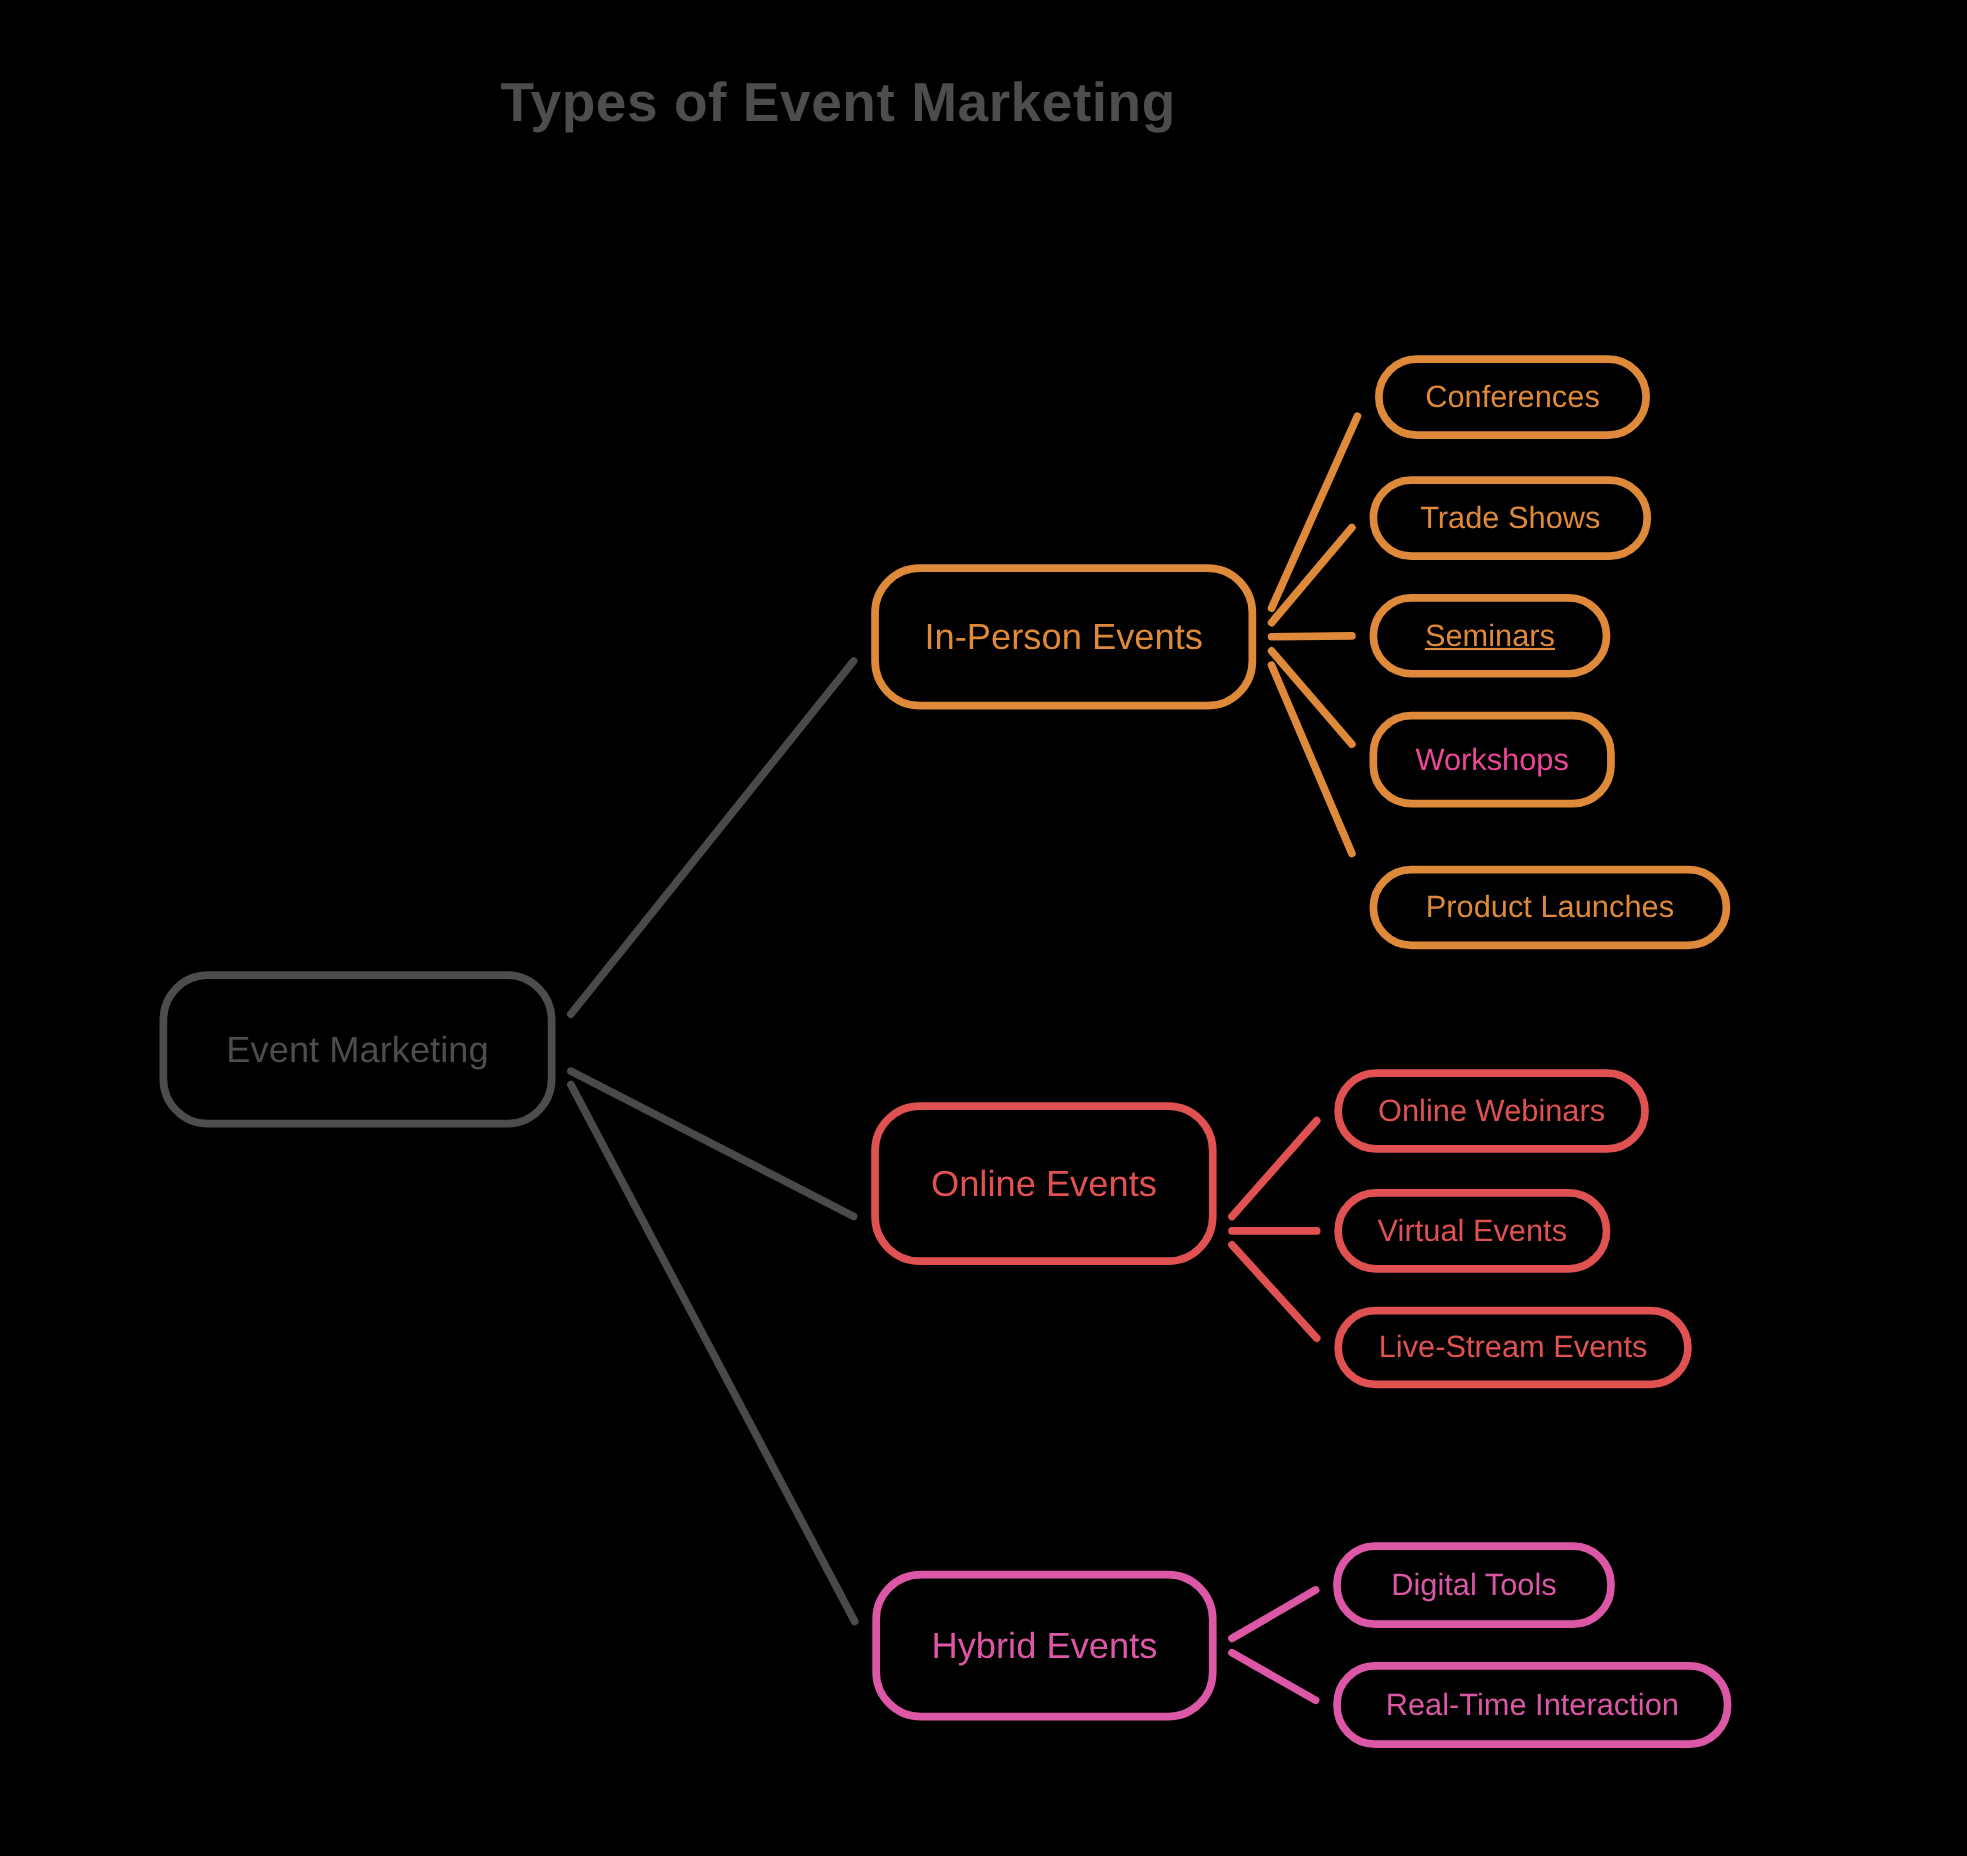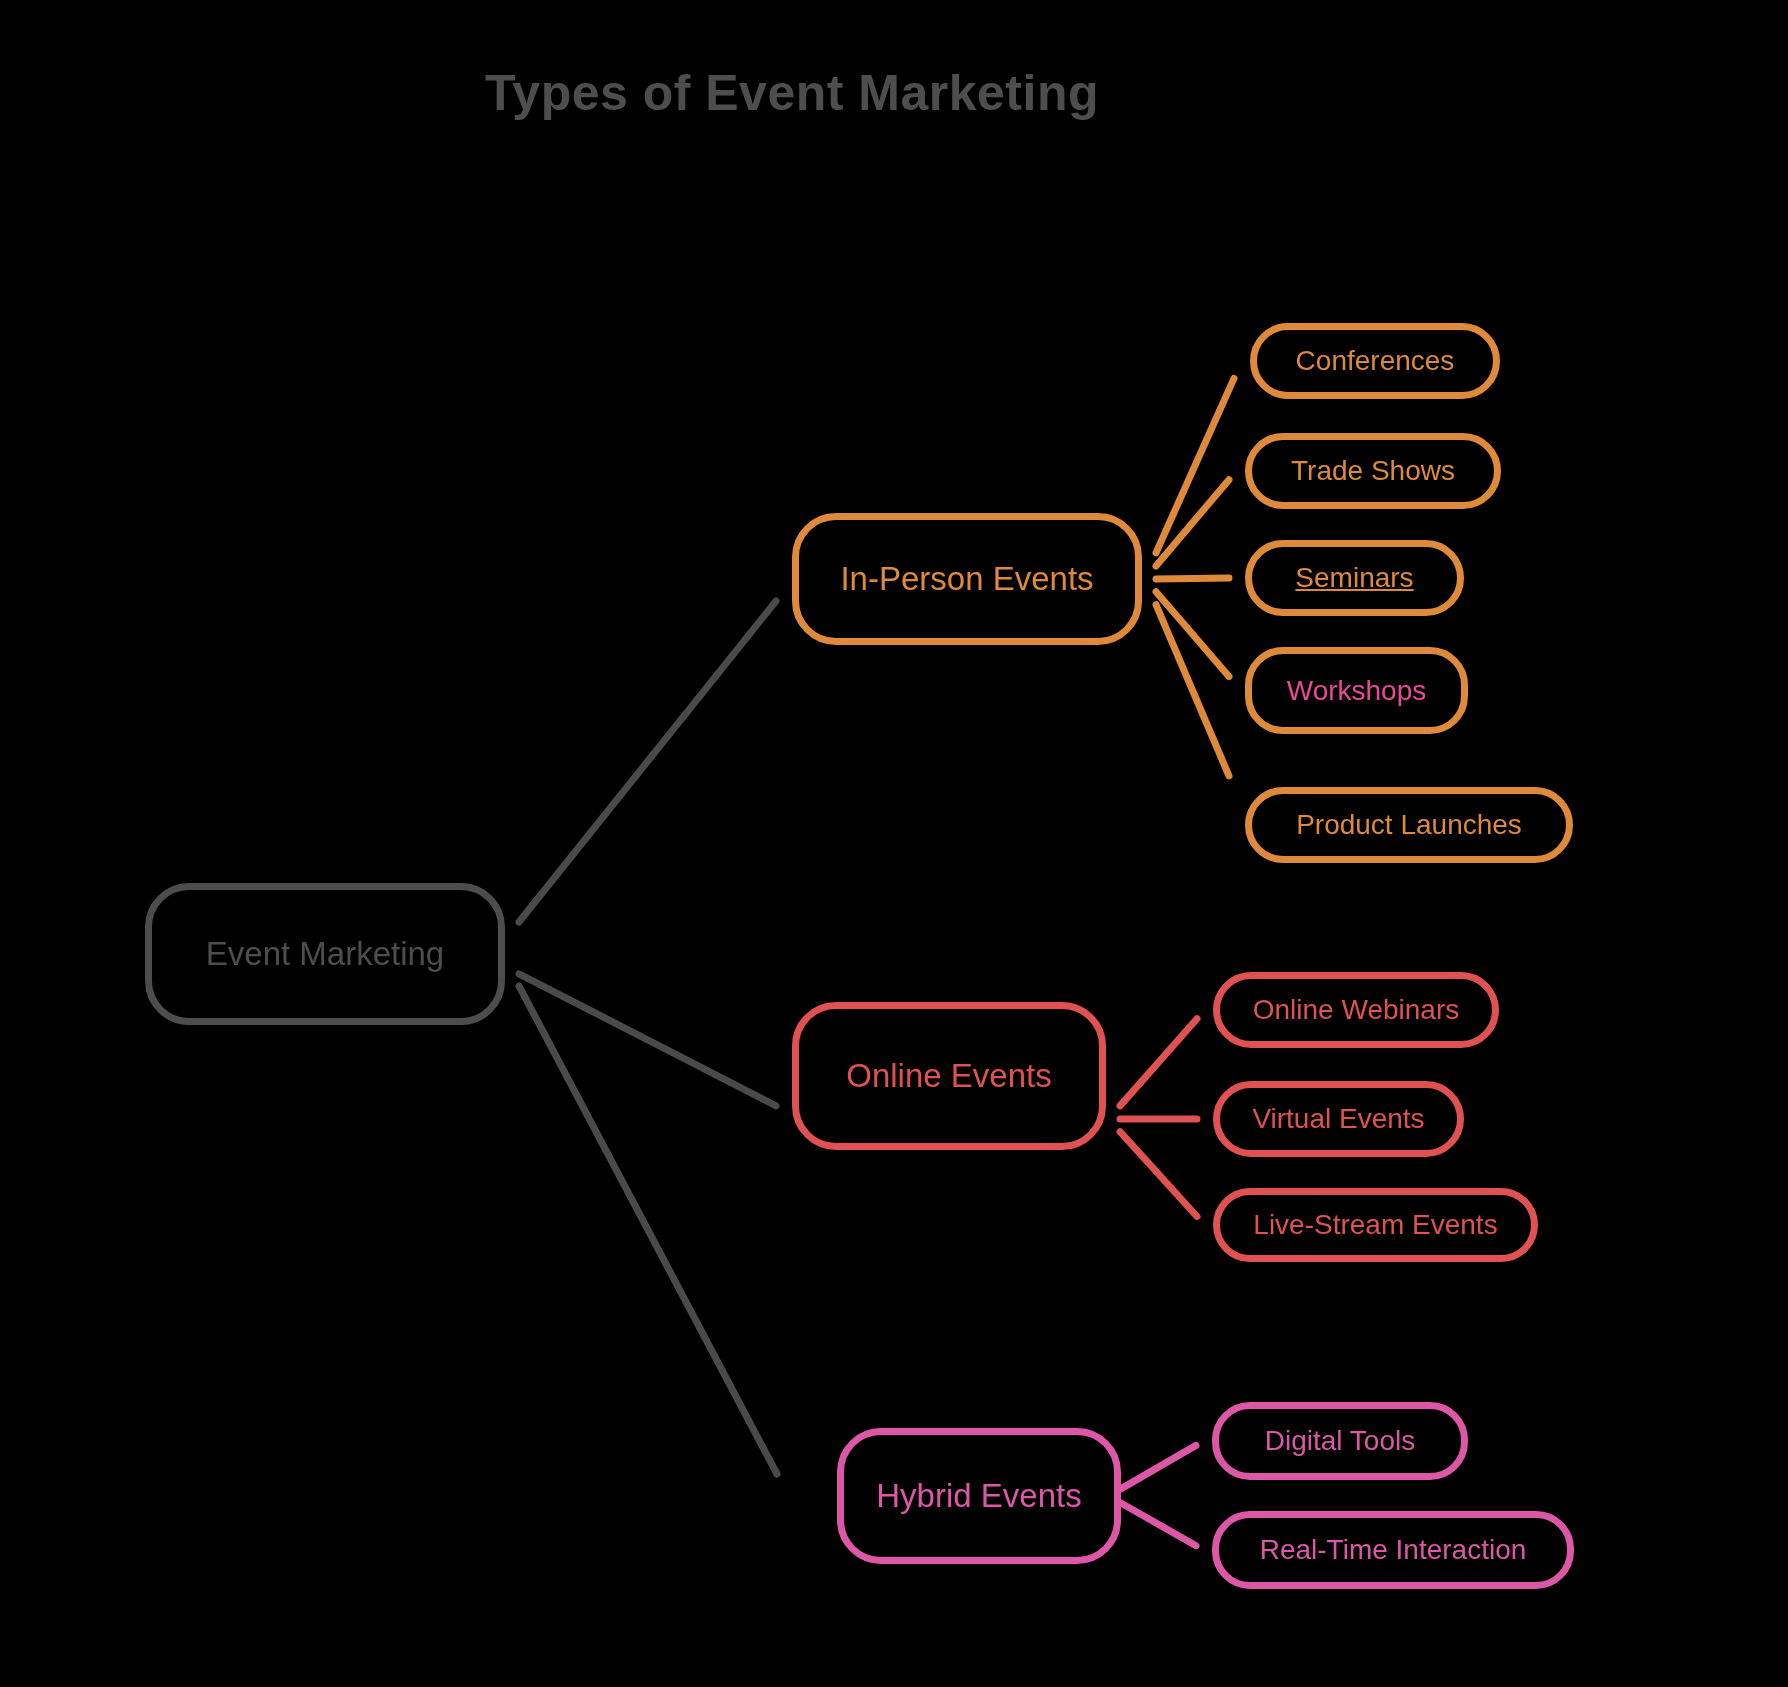--- a/index.html
+++ b/index.html
@@ -17,21 +17,20 @@
   }
   #title {
     position: absolute;
     top: 64px;
     left: 0;
     width: 1524px;
     text-align: center;
     font-size: 50px;
     font-weight: 700;
     letter-spacing: 0.5px;
-    margin-left: 30px;
   }
   #lines {
     position: absolute;
     top: 0;
     left: 0;
   }
   .node {
     position: absolute;
     box-sizing: border-box;
     display: flex;
@@ -76,17 +75,17 @@
       <div class="node node--branch" style="left: 792px; top: 513px; width: 350px; height: 132px; border-color: rgb(223, 138, 58); color: rgb(223, 138, 58);">In-Person Events</div>
       <div class="node node--child" style="left: 1250px; top: 323px; width: 250px; height: 76px; border-color: rgb(223, 138, 58); color: rgb(223, 138, 58);">Conferences</div>
       <div class="node node--child" style="left: 1245px; top: 433px; width: 256px; height: 76px; border-color: rgb(223, 138, 58); color: rgb(223, 138, 58);">Trade Shows</div>
       <div class="node node--child" style="left: 1245px; top: 540px; width: 219px; height: 76px; border-color: rgb(223, 138, 58); color: rgb(223, 138, 58); text-decoration: underline;">Seminars</div>
       <div class="node node--child" style="left: 1245px; top: 647px; width: 223px; height: 87px; border-color: rgb(223, 138, 58); color: #ec4899;">Workshops</div>
       <div class="node node--child" style="left: 1245px; top: 755px; width: 328px; height: 76px; border-color: rgb(223, 138, 58); color: rgb(223, 138, 58); margin-top: 32px;">Product Launches</div>
       <div class="node node--branch" style="left: 792px; top: 1002px; width: 314px; height: 148px; border-color: rgb(224, 82, 82); color: rgb(224, 82, 82);">Online Events</div>
       <div class="node node--child" style="left: 1213px; top: 972px; width: 286px; height: 76px; border-color: rgb(224, 82, 82); color: rgb(224, 82, 82);">Online Webinars</div>
       <div class="node node--child" style="left: 1213px; top: 1081px; width: 251px; height: 76px; border-color: rgb(224, 82, 82); color: rgb(224, 82, 82);">Virtual Events</div>
       <div class="node node--child" style="left: 1213px; top: 1188px; width: 325px; height: 74px; border-color: rgb(224, 82, 82); color: rgb(224, 82, 82);">Live-Stream Events</div>
-      <div class="node node--branch" style="left: 837px; top: 1428px; width: 284px; height: 136px; border-color: rgb(220, 88, 166); color: rgb(220, 88, 166);">Hybrid Events</div>
+      <div class="node node--branch" style="left: 793px; top: 1428px; width: 313px; height: 136px; border-color: rgb(220, 88, 166); color: rgb(220, 88, 166);">Hybrid Events</div>
       <div class="node node--child" style="left: 1212px; top: 1402px; width: 256px; height: 78px; border-color: rgb(220, 88, 166); color: rgb(220, 88, 166);">Digital Tools</div>
       <div class="node node--child" style="left: 1212px; top: 1511px; width: 362px; height: 78px; border-color: rgb(220, 88, 166); color: rgb(220, 88, 166);">Real-Time Interaction</div>
     </div>
 </div>
 
 </body></html>

